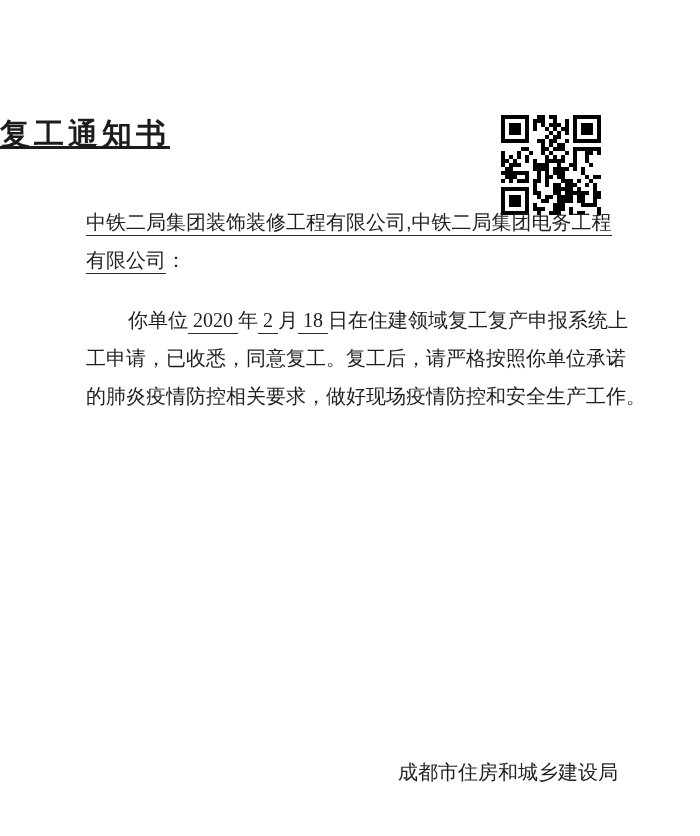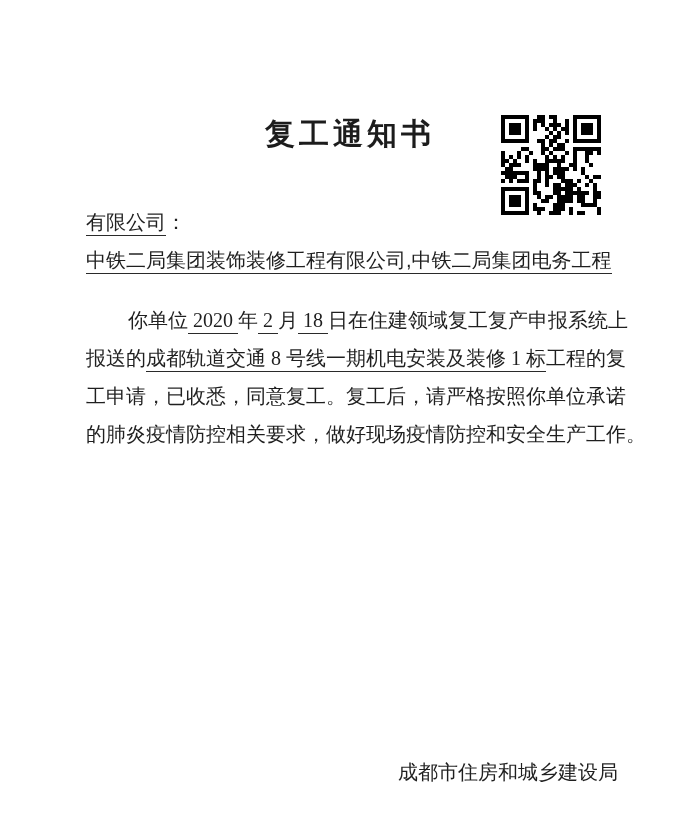--- a/index.html
+++ b/index.html
@@ -12,25 +12,25 @@
   .page {
     position: relative;
     width: 700px; height: 836px;
     background: #ffffff;
     overflow: hidden;
   }
   .title {
     position: absolute;
     top: 114px; left: 0;
     width: 700px;
-    text-align: center;
     font-size: 30px;
     font-weight: bold;
     letter-spacing: 4px;
     color: #1c1c1c;
+    text-decoration: underline;
   }
   .qr {
     position: absolute;
     left: 501px; top: 115px;
     width: 100px; height: 100px;
   }
   .content {
     position: absolute;
     left: 86px; top: 203px;
     width: 536px;
@@ -283,26 +283,25 @@
         <rect x="8" y="8" width="12" height="12" fill="#000000"></rect>
         <rect x="72" y="0" width="28" height="28" fill="#000000"></rect>
         <rect x="76" y="4" width="20" height="20" fill="#fff"></rect>
         <rect x="80" y="8" width="12" height="12" fill="#000000"></rect>
         <rect x="0" y="72" width="28" height="28" fill="#000000"></rect>
         <rect x="4" y="76" width="20" height="20" fill="#fff"></rect>
         <rect x="8" y="80" width="12" height="12" fill="#000000"></rect>
       </svg></div>
 
   <div class="content">
+    <p class="line"><span class="u">中铁二局集团装饰装修工程有限公司,中铁二局集团电务工程</span></p>
     <p class="line"><span class="u">有限公司</span><span>：</span></p>
-    <p class="line"><span class="u">中铁二局集团装饰装修工程有限公司,中铁二局集团电务工程</span></p>
 
     <div class="para">
       <p class="line indent"><span>你单位</span><span class="u serif"> 2020 </span><span>年</span><span class="u serif"> 2 </span><span>月</span><span class="u serif"> 18 </span><span>日在住建领域复工复产申报系统上</span></p>
-      <p class="line"><span>报送的</span><span class="u">成都轨道交通</span><span class="u serif"> 8 </span><span class="u">号线一期机电安装及装修</span><span class="u serif"> 1 </span><span class="u">标</span><span>工程的复</span></p>
       <p class="line"><span>工申请，已收悉，同意复工。复工后，请严格按照你单位承诺</span></p>
       <p class="line"><span>的肺炎疫情防控相关要求，做好现场疫情防控和安全生产工作。</span></p>
     </div>
   </div>
 
   <div class="footer">
     <p>成都市住房和城乡建设局</p>
   </div>
 
 </div>

